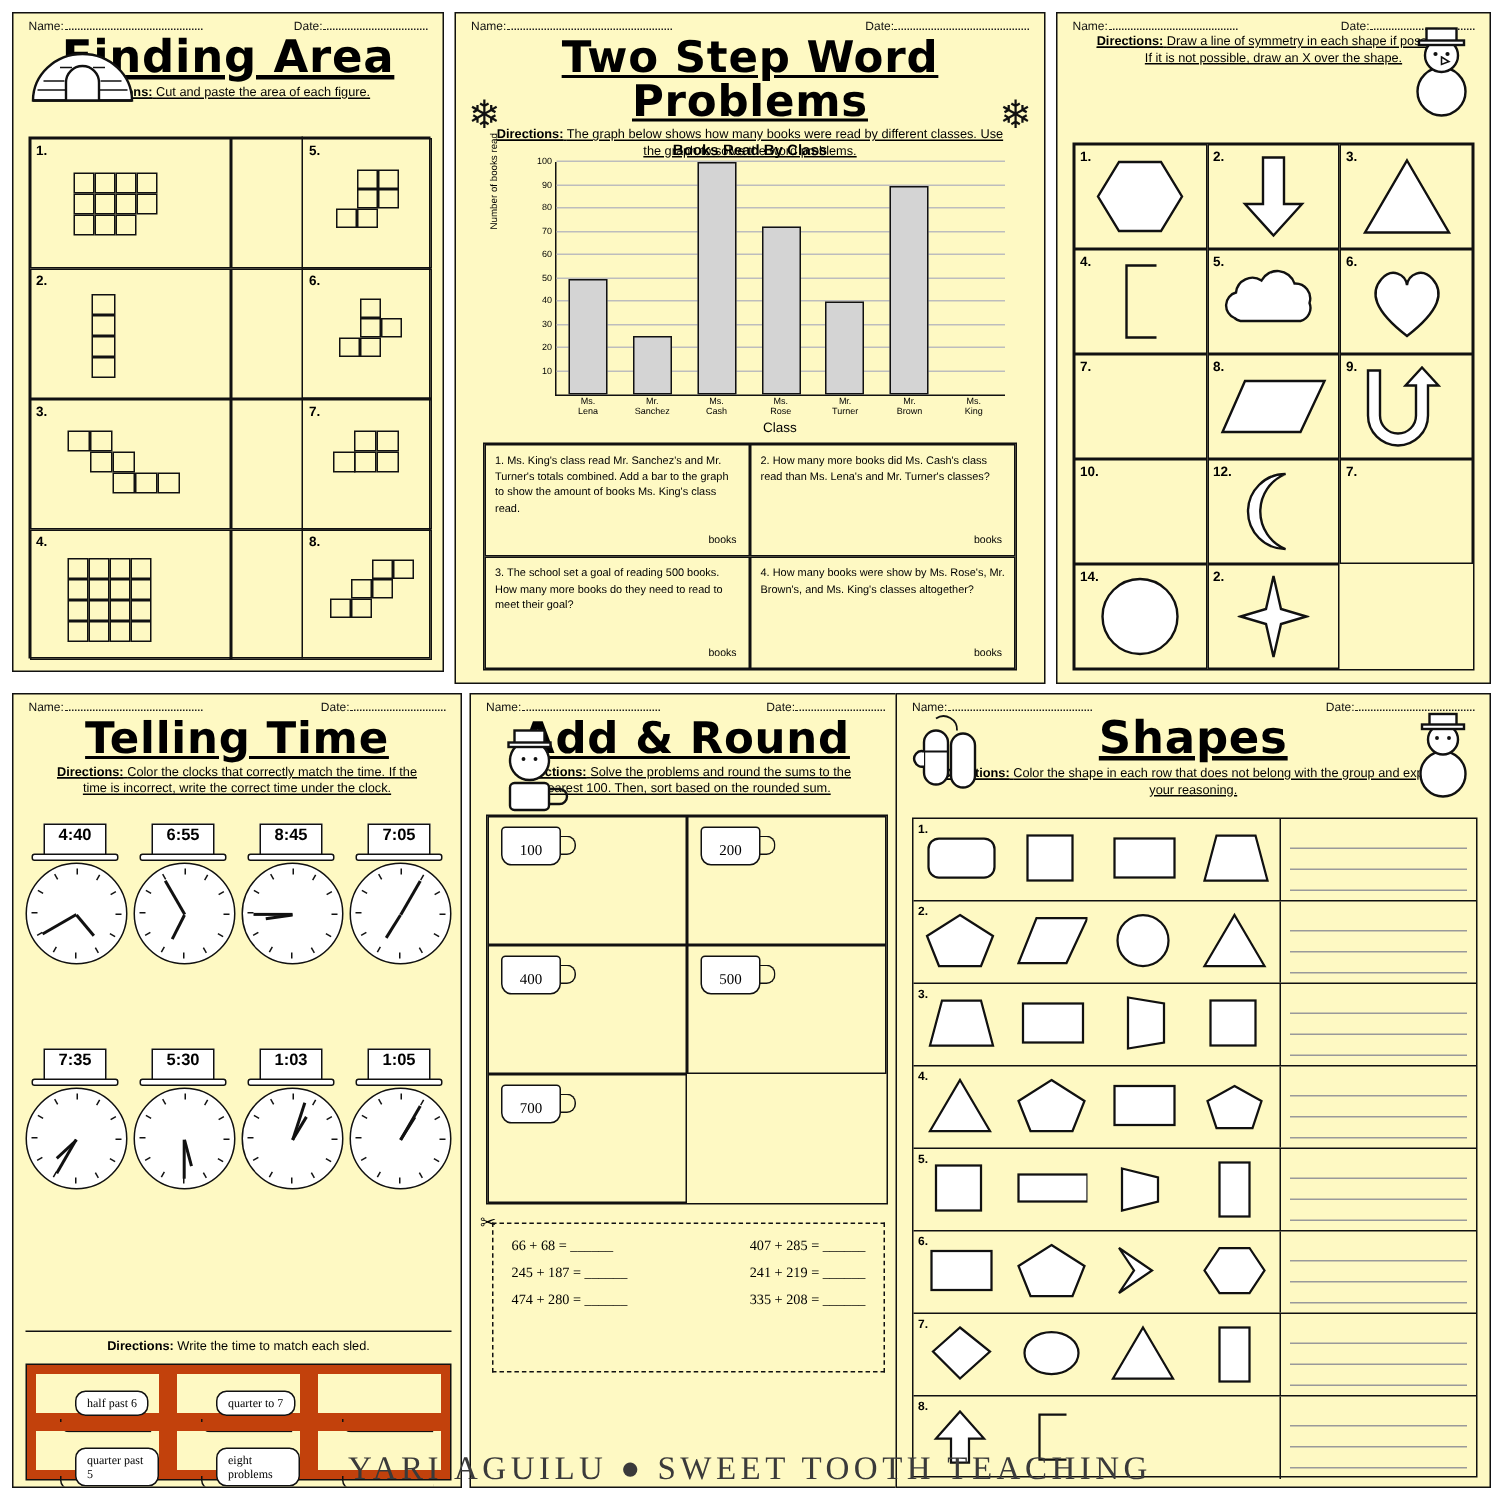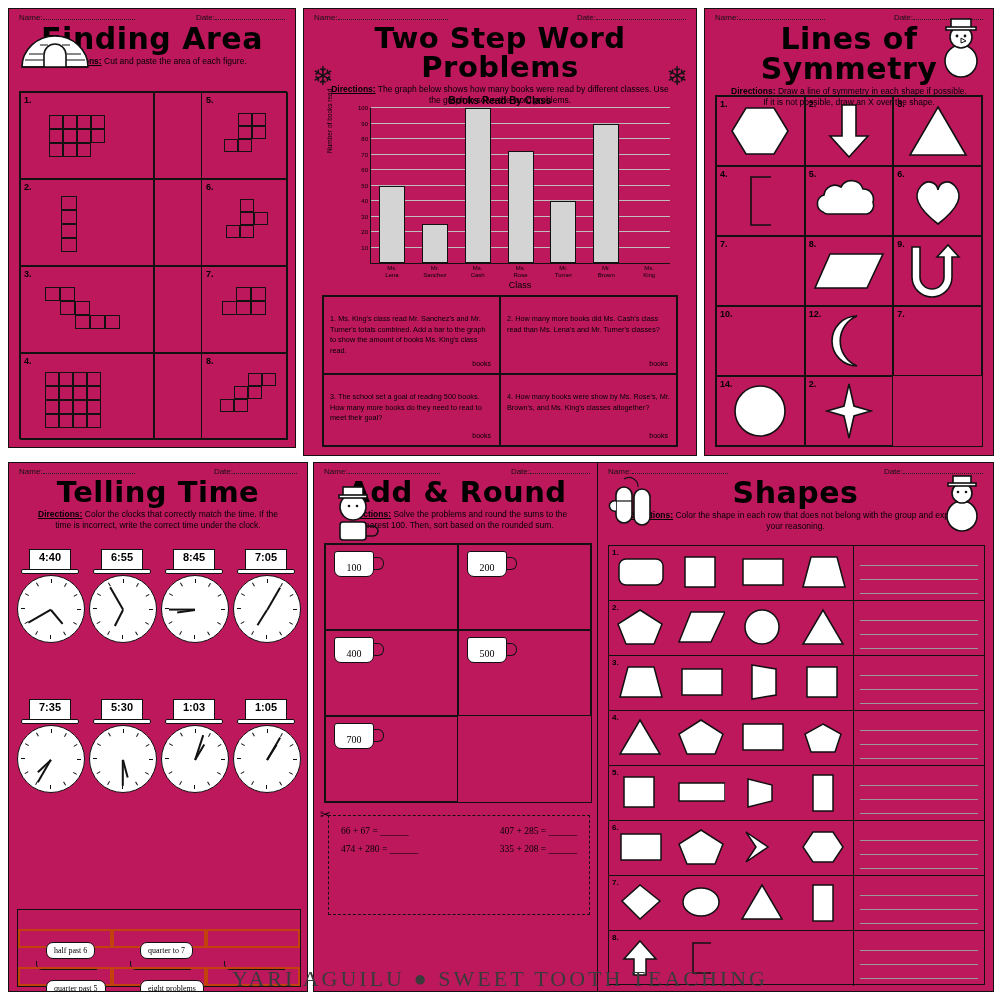--- a/index.html
+++ b/index.html
@@ -1,17 +1,17 @@
 <!DOCTYPE html>
 <html><head>
 <meta charset="utf-8">
 <style>
   html,body{margin:0;padding:0;}
   body{width:1000px;height:1000px;background:#ffffff;font-family:"Liberation Sans",sans-serif;position:relative;overflow:hidden;}
-  .sheet{position:absolute;background:#be185d;border:1px solid #111;box-sizing:border-box;overflow:hidden;}
+  .sheet{position:absolute;background:#fef9c3;border:1px solid #111;box-sizing:border-box;overflow:hidden;text-decoration:underline;}
   .namedate{display:flex;justify-content:space-between;font-size:8px;padding:4px 10px 0 10px;color:#111;}
   .namedate span{display:inline-block;}
   .dots{border-bottom:1px dotted #222;display:inline-block;}
   .title{text-align:center;font-family:"DejaVu Sans",sans-serif;font-weight:bold;font-size:30px;letter-spacing:.5px;line-height:1;margin:2px 0 2px 0;}
   .dir{font-size:8.5px;text-align:center;padding:0 26px;line-height:1.25;}
   .dir b{text-decoration:underline;}
   
   #sheet1{left:8px;top:8px;width:288px;height:440px;}
   #sheet1 .grid{position:absolute;left:10px;top:82px;width:268px;height:348px;border:1px solid #111;box-sizing:border-box;}
   #sheet1 .cellbox{position:absolute;border:1px solid #111;box-sizing:border-box;}
@@ -24,39 +24,39 @@
   .chartbox{position:absolute;left:26px;top:86px;width:340px;height:196px;}
   .charttitle{text-align:center;font-size:10px;font-weight:bold;margin-bottom:2px;}
   .plot{position:relative;margin-left:40px;height:155px;border-left:1px solid #111;border-bottom:1px solid #111;}
   .gl{position:absolute;left:0;right:0;border-top:1px solid #bdbdbd;}
   .yl{position:absolute;right:100%;margin-right:3px;font-size:6px;transform:translateY(-50%);}
   .bar{position:absolute;bottom:0;width:26px;background:#d4d4d4;border:1px solid #111;box-sizing:border-box;}
   .xl{position:absolute;top:100%;margin-top:2px;font-size:6px;text-align:center;width:42px;line-height:1.1;}
   .ylab{position:absolute;left:-4px;top:58px;font-size:6.5px;transform:rotate(-90deg);transform-origin:left top;white-space:nowrap;}
   .xlab{text-align:center;font-size:9px;margin-top:16px;margin-left:40px;}
   .qgrid{position:absolute;left:18px;top:286px;width:356px;height:152px;border:1px solid #111;box-sizing:border-box;display:grid;grid-template-columns:1fr 1fr;grid-template-rows:1fr 1fr;}
-  .qcell{border:1px solid #111;box-sizing:border-box;padding:17px 6px;font-size:7.3px;line-height:1.45;position:relative;}
+  .qcell{border:1px solid #111;box-sizing:border-box;padding:5px 6px;font-size:7.3px;line-height:1.45;position:relative;}
   .qcell .ans{position:absolute;right:8px;bottom:4px;font-size:7px;}
   
   #sheet3{left:704px;top:8px;width:290px;height:448px;}
   #sheet3 .symgrid{position:absolute;left:10px;top:86px;width:268px;height:352px;border:1px solid #111;box-sizing:border-box;display:grid;grid-template-columns:1fr 1fr 1fr;grid-template-rows:1fr 1fr 1fr 1fr 1fr;}
   .symcell{border:1px solid #111;box-sizing:border-box;position:relative;}
   .shapeholder{position:absolute;inset:0;display:flex;align-items:center;justify-content:center;}
   
   #sheet4{left:8px;top:462px;width:300px;height:530px;}
   #sheet4 .title{font-size:29px;}
   .snowman{position:absolute;width:66px;}
   .hat{position:absolute;left:12px;top:0;width:42px;height:22px;border:1.5px solid #111;box-sizing:border-box;background:#fff;}
   .hatbrim{position:absolute;left:4px;top:20px;width:58px;height:5px;border:1.5px solid #111;box-sizing:border-box;background:#fff;border-radius:2px;}
   .hattime{position:absolute;left:12px;top:2px;width:42px;text-align:center;font-size:11px;font-weight:bold;}
   .face{position:absolute;left:0;top:26px;width:66px;height:66px;border:1.5px solid #111;border-radius:50%;background:#fff;}
   .tick{position:absolute;left:50%;top:3px;width:1px;height:4px;background:#111;transform-origin:0 30px;}
   .hand{position:absolute;left:50%;top:50%;background:#111;transform-origin:0 50%;}
   .sledgrid{position:absolute;left:8px;top:446px;width:284px;height:78px;border:1px solid #111;box-sizing:border-box;display:grid;grid-template-columns:1fr 1fr 1fr;grid-template-rows:1fr 1fr;}
-  .sledcell{border:2px solid #c2410c;box-sizing:border-box;position:relative;margin-top:19px;}
+  .sledcell{border:6px solid #c2410c;box-sizing:border-box;position:relative;}
   .sledlabel{position:absolute;left:26px;top:11px;font-size:8px;border:1px solid #111;border-radius:7px;padding:3px 7px;background:#fff;font-family:"Liberation Serif",serif;}
   .sledrunner{position:absolute;left:16px;top:30px;width:60px;height:8px;border-bottom:1.4px solid #111;border-left:1.4px solid #111;border-radius:0 0 0 6px;}
   
   #sheet5{left:313px;top:462px;width:288px;height:530px;}
   #sheet5 .title{font-size:29px;}
   .mugs{position:absolute;left:10px;top:80px;width:268px;height:260px;border:1px solid #111;box-sizing:border-box;display:grid;grid-template-columns:1fr 1fr;grid-template-rows:1fr 1fr 1fr;}
   .mugcell{border:1px solid #111;box-sizing:border-box;position:relative;}
   .mug{position:absolute;left:8px;top:6px;width:40px;height:26px;border:1.4px solid #111;border-radius:3px 3px 7px 7px;background:#fff;font-size:10px;display:flex;align-items:flex-end;justify-content:center;padding-bottom:3px;box-sizing:border-box;font-family:"Liberation Serif",serif;}
   .mughandle{position:absolute;left:47px;top:12px;width:10px;height:11px;border:1.4px solid #111;border-left:none;border-radius:0 6px 6px 0;}
   .probbox{position:absolute;left:14px;top:352px;width:262px;height:100px;border:1px dashed #111;box-sizing:border-box;padding:6px 4px;}
@@ -296,21 +296,20 @@
       <span class="ans">books</span>
     </div>
   </div>
 </div>
 
 <div class="sheet" id="sheet3">
   <div class="namedate">
     <span><span>Name:</span><span class="dots" style="width:86px"></span></span>
     <span><span>Date:</span><span class="dots" style="width:70px"></span></span>
   </div>
-  <div class="title">Lines of Symmetry</div>
   <div class="dir"><b>Directions:</b> <span>Draw a line of symmetry in each shape if possible. If it is not possible, draw an X over the shape.</span></div>
   <svg style="position:absolute;right:4px;top:6px" width="56" height="64" viewBox="0 0 56 64">
     <circle cx="28" cy="46" r="16" fill="#fff" stroke="#111" stroke-width="1.6"></circle>
     <circle cx="28" cy="22" r="11" fill="#fff" stroke="#111" stroke-width="1.6"></circle>
     <rect x="18" y="4" width="20" height="9" fill="#fff" stroke="#111" stroke-width="1.6"></rect>
     <rect x="13" y="12" width="30" height="3" fill="#fff" stroke="#111" stroke-width="1.6"></rect>
     <circle cx="24" cy="21" r="1.4" fill="#111"></circle>
       <circle cx="32" cy="21" r="1.4" fill="#111"></circle>
     <path d="M28 23 l5 3 -5 2z" fill="#fff" stroke="#111" stroke-width="1"></path>
   </svg>
@@ -591,20 +590,23 @@
           <div class="tick" style="transform: rotate(240deg);"></div>
           <div class="tick" style="transform: rotate(270deg);"></div>
           <div class="tick" style="transform: rotate(300deg);"></div>
           <div class="tick" style="transform: rotate(330deg);"></div>
           <div class="hand" style="width: 18px; height: 2px; transform: rotate(-58deg);"></div>
           <div class="hand" style="width: 26px; height: 1.6px; transform: rotate(-60deg);"></div>
         </div>
       </div>
     </div>
 
+  <div style="position:absolute;left:8px;top:424px;width:284px;text-align:center;font-size:8.5px;border-top:1px solid #111;padding-top:4px">
+    <b>Directions:</b> <span>Write the time to match each sled.</span>
+  </div>
   <div class="sledgrid">
     <div class="sledcell">
         <div class="sledlabel">half past 6</div>
         <div class="sledrunner"></div>
       </div>
     <div class="sledcell">
         <div class="sledlabel">quarter to 7</div>
         <div class="sledrunner"></div>
       </div>
     <div class="sledcell">
@@ -660,22 +662,26 @@
       </div>
     <div class="mugcell">
         <div class="mug">700</div>
         <div class="mughandle"></div>
       </div>
   </div>
 
   <div class="scissors">✂</div>
   <div class="probbox">
     <div class="probrow">
-      <span>66 + 67 = ______</span>
+      <span>66 + 68 = ______</span>
       <span>407 + 285 = ______</span>
+    </div>
+    <div class="probrow">
+      <span>245 + 187 = ______</span>
+      <span>241 + 219 = ______</span>
     </div>
     <div class="probrow">
       <span>474 + 280 = ______</span>
       <span>335 + 208 = ______</span>
     </div>
   </div>
 </div>
 
 <div class="sheet" id="sheet6">
   <div class="namedate">

